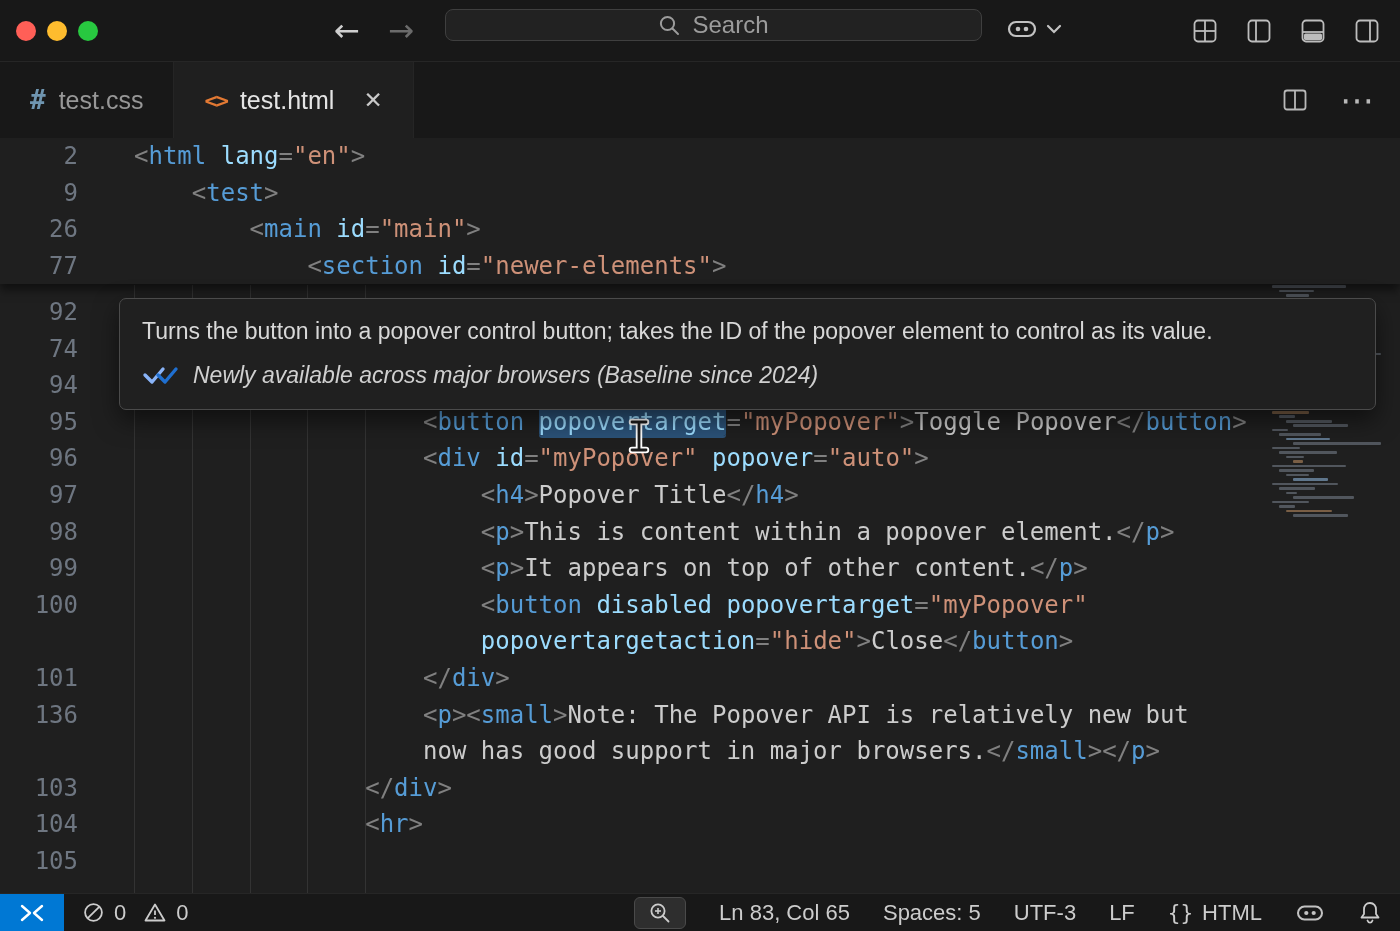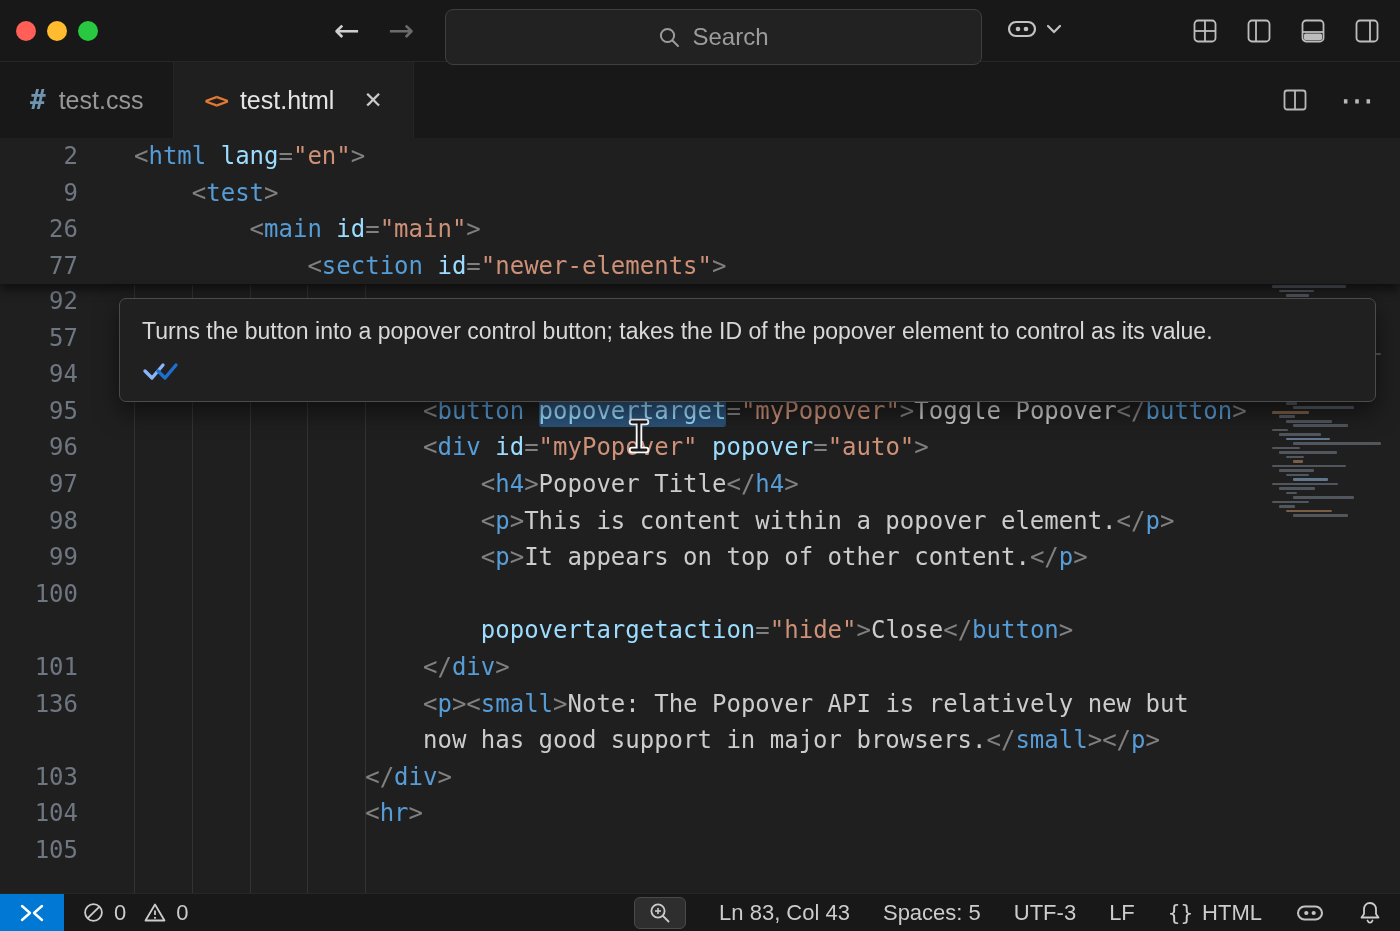--- a/index.html
+++ b/index.html
@@ -6,21 +6,21 @@
   html,body { width:1400px; height:931px; overflow:hidden; background:#1f1f1f;
     font-family:"Liberation Sans", sans-serif; color:#cccccc; }
 
   
   .titlebar { position:relative; height:62px; background:#181818; border-bottom:1px solid #262626; }
   .traffic { position:absolute; left:16px; top:21px; display:flex; gap:11px; }
   .light { width:20px; height:20px; border-radius:50%; display:inline-block; cursor:default; }
   .light.red { background:#ff5f57; } .light.yellow { background:#febc2e; } .light.green { background:#28c840; }
   .nav { position:absolute; top:0; line-height:61px; font-size:31px; font-family:"DejaVu Sans", sans-serif; }
   .nav.back { left:334px; color:#cfcfcf; } .nav.fwd { left:388px; color:#6b6b6b; }
-  .searchbox { position:absolute; left:445px; top:9px; width:537px; height:56px; background:#222222;
+  .searchbox { position:absolute; left:445px; top:9px; width:537px; height:32px; background:#222222;
     border:1px solid #3f3f3f; border-radius:8px; display:flex; align-items:center; justify-content:center;
     gap:11px; color:#9c9c9c; font-size:24px; cursor:text; }
   .copilot-menu { position:absolute; left:1006px; top:16px; display:flex; align-items:center; gap:7px; }
   .layout-icons { position:absolute; right:20px; top:18px; display:flex; gap:28px; }
   .icon-btn { display:inline-flex; align-items:center; justify-content:center; cursor:pointer; }
 
   
   .tabbar { height:76px; background:#181818; display:flex; align-items:stretch; }
   .tab { display:flex; align-items:center; gap:13px; padding:0 30px; font-size:25px; color:#979797;
     border-right:1px solid #252525; cursor:pointer; }
@@ -29,21 +29,21 @@
   .ticon.css { color:#6f95b0; font-size:26px; }
   .ticon.html { color:#e37933; font-size:22px; letter-spacing:-2px; }
   .tclose { margin-left:16px; font-size:23px; color:#c9c9c9; cursor:pointer; }
   .tab-actions { margin-left:auto; display:flex; align-items:center; gap:32px; padding-right:26px; color:#b8b8b8; }
   .ellipsis { font-size:34px; line-height:20px; cursor:pointer; }
 
   
   .editor { position:relative; height:755px; background:#1f1f1f; overflow:hidden;
     font-family:"DejaVu Sans Mono", monospace; font-size:24px; }
   .indent-guide { position:absolute; top:147px; bottom:0; width:1px; background:#333333; z-index:0; }
-  .code { position:absolute; top:145px; left:0; right:0; z-index:1; }
+  .code { position:absolute; top:156px; left:0; right:0; z-index:1; }
   .sticky { position:absolute; top:0; left:0; right:0; background:#1f1f1f; z-index:5;
     box-shadow:0 6px 9px rgba(0,0,0,0.5); }
   .crow { display:flex; height:36.6px; line-height:36.6px; white-space:pre; }
   .gutter { width:134px; padding-right:56px; text-align:right; color:#6e7681; flex:none; }
   .rtx { white-space:pre; }
   .tk-p { color:#808080; } .tk-t { color:#569cd6; } .tk-a { color:#9cdcfe; }
   .tk-v { color:#ce9178; } .tk-x { color:#cccccc; }
   .tk-ah { color:#9cdcfe; background:#2b5278; border-radius:3px; box-shadow:0 2px 0 #2b5278, 0 -2px 0 #2b5278; }
 
   .minimap { position:absolute; left:1272px; top:2px; width:104px; z-index:2; cursor:pointer; }
@@ -150,28 +150,28 @@
 
 <div class="editor">
   <div class="indent-guide" style="left:134px"></div>
   <div class="indent-guide" style="left:192px"></div>
   <div class="indent-guide" style="left:250px"></div>
   <div class="indent-guide" style="left:307px"></div>
   <div class="indent-guide" style="left:365px"></div>
 
   <div class="code">
       <div class="crow"><span class="gutter">92</span><span class="rtx"></span></div>
-      <div class="crow"><span class="gutter">57</span><span class="rtx"></span></div>
+      <div class="crow"><span class="gutter">74</span><span class="rtx"></span></div>
       <div class="crow"><span class="gutter">94</span><span class="rtx"></span></div>
       <div class="crow"><span class="gutter">95</span><span class="rtx"><span class="tk-x">                    </span><span class="tk-p">&lt;</span><span class="tk-t">button</span><span class="tk-x"> </span><span class="tk-ah">popovertarget</span><span class="tk-p">=</span><span class="tk-v">"myPopover"</span><span class="tk-p">&gt;</span><span class="tk-x">Toggle Popover</span><span class="tk-p">&lt;/</span><span class="tk-t">button</span><span class="tk-p">&gt;</span></span></div>
       <div class="crow"><span class="gutter">96</span><span class="rtx"><span class="tk-x">                    </span><span class="tk-p">&lt;</span><span class="tk-t">div</span><span class="tk-x"> </span><span class="tk-a">id</span><span class="tk-p">=</span><span class="tk-v">"myPopover"</span><span class="tk-x"> </span><span class="tk-a">popover</span><span class="tk-p">=</span><span class="tk-v">"auto"</span><span class="tk-p">&gt;</span></span></div>
       <div class="crow"><span class="gutter">97</span><span class="rtx"><span class="tk-x">                        </span><span class="tk-p">&lt;</span><span class="tk-t">h4</span><span class="tk-p">&gt;</span><span class="tk-x">Popover Title</span><span class="tk-p">&lt;/</span><span class="tk-t">h4</span><span class="tk-p">&gt;</span></span></div>
       <div class="crow"><span class="gutter">98</span><span class="rtx"><span class="tk-x">                        </span><span class="tk-p">&lt;</span><span class="tk-t">p</span><span class="tk-p">&gt;</span><span class="tk-x">This is content within a popover element.</span><span class="tk-p">&lt;/</span><span class="tk-t">p</span><span class="tk-p">&gt;</span></span></div>
       <div class="crow"><span class="gutter">99</span><span class="rtx"><span class="tk-x">                        </span><span class="tk-p">&lt;</span><span class="tk-t">p</span><span class="tk-p">&gt;</span><span class="tk-x">It appears on top of other content.</span><span class="tk-p">&lt;/</span><span class="tk-t">p</span><span class="tk-p">&gt;</span></span></div>
-      <div class="crow"><span class="gutter">100</span></div>
+      <div class="crow"><span class="gutter">100</span><span class="rtx"><span class="tk-x">                        </span><span class="tk-p">&lt;</span><span class="tk-t">button</span><span class="tk-x"> </span><span class="tk-a">disabled</span><span class="tk-x"> </span><span class="tk-a">popovertarget</span><span class="tk-p">=</span><span class="tk-v">"myPopover"</span></span></div>
       <div class="crow"><span class="gutter"></span><span class="rtx"><span class="tk-x">                        </span><span class="tk-a">popovertargetaction</span><span class="tk-p">=</span><span class="tk-v">"hide"</span><span class="tk-p">&gt;</span><span class="tk-x">Close</span><span class="tk-p">&lt;/</span><span class="tk-t">button</span><span class="tk-p">&gt;</span></span></div>
       <div class="crow"><span class="gutter">101</span><span class="rtx"><span class="tk-x">                    </span><span class="tk-p">&lt;/</span><span class="tk-t">div</span><span class="tk-p">&gt;</span></span></div>
       <div class="crow"><span class="gutter">136</span><span class="rtx"><span class="tk-x">                    </span><span class="tk-p">&lt;</span><span class="tk-t">p</span><span class="tk-p">&gt;</span><span class="tk-p">&lt;</span><span class="tk-t">small</span><span class="tk-p">&gt;</span><span class="tk-x">Note: The Popover API is relatively new but</span></span></div>
       <div class="crow"><span class="gutter"></span><span class="rtx"><span class="tk-x">                    </span><span class="tk-x">now has good support in major browsers.</span><span class="tk-p">&lt;/</span><span class="tk-t">small</span><span class="tk-p">&gt;</span><span class="tk-p">&lt;/</span><span class="tk-t">p</span><span class="tk-p">&gt;</span></span></div>
       <div class="crow"><span class="gutter">103</span><span class="rtx"><span class="tk-x">                </span><span class="tk-p">&lt;/</span><span class="tk-t">div</span><span class="tk-p">&gt;</span></span></div>
       <div class="crow"><span class="gutter">104</span><span class="rtx"><span class="tk-x">                </span><span class="tk-p">&lt;</span><span class="tk-t">hr</span><span class="tk-p">&gt;</span></span></div>
       <div class="crow"><span class="gutter">105</span><span class="rtx"></span></div>
     </div>
   <div class="sticky">
       <div class="crow"><span class="gutter">2</span><span class="rtx"><span class="tk-p">&lt;</span><span class="tk-t">html</span><span class="tk-x"> </span><span class="tk-a">lang</span><span class="tk-p">=</span><span class="tk-v">"en"</span><span class="tk-p">&gt;</span></span></div>
@@ -266,20 +266,21 @@
       <div class="mstripe" style="width: 55px; margin-left: 21px; background: rgb(90, 96, 104);"></div>
     </div>
 
   <div class="hover-widget">
     <div class="hv1">Turns the button into a popover control button; takes the ID of the popover element to control as its value.</div>
     <div class="hv2">
       <svg width="38" height="24" viewBox="0 0 38 24">
         <path d="M3 12 L10 19 L21 6" fill="none" stroke="#8ab4f8" stroke-width="3.4" stroke-linecap="round" stroke-linejoin="round"></path>
         <path d="M16 12 L23 19 L34 6" fill="none" stroke="#1f6fd0" stroke-width="3.4" stroke-linecap="round" stroke-linejoin="round"></path>
       </svg>
+      <span>Newly available across major browsers (Baseline since 2024)</span>
     </div>
   </div>
 
   <svg class="ibeam" width="26" height="36" viewBox="0 0 26 36">
     <g stroke="#ffffff" stroke-width="6.5" stroke-linecap="round" fill="none">
       <path d="M6 4 H20 M13 4 V32 M6 32 H20"></path>
     </g>
     <g stroke="#1c1c1c" stroke-width="2.8" stroke-linecap="round" fill="none">
       <path d="M6 4 H20 M13 4 V32 M6 32 H20"></path>
     </g>
@@ -308,21 +309,21 @@
   </div>
   <div class="sright">
     <span class="zoombox">
       <svg width="24" height="24" viewBox="0 0 24 24">
         <circle cx="10" cy="10" r="6.6" fill="none" stroke="#cccccc" stroke-width="1.8"></circle>
         <line x1="15" y1="15" x2="20.5" y2="20.5" stroke="#cccccc" stroke-width="1.8" stroke-linecap="round"></line>
         <line x1="7" y1="10" x2="13" y2="10" stroke="#cccccc" stroke-width="1.6"></line>
         <line x1="10" y1="7" x2="10" y2="13" stroke="#cccccc" stroke-width="1.6"></line>
       </svg>
     </span>
-    <span class="sitem">Ln 83, Col 43</span>
+    <span class="sitem">Ln 83, Col 65</span>
     <span class="sitem">Spaces: 5</span>
     <span class="sitem">UTF-3</span>
     <span class="sitem">LF</span>
     <span class="lang">
       <span class="braces">{}</span>
       <span>HTML</span>
     </span>
     <svg width="30" height="24" viewBox="0 0 32 26" style="cursor:pointer">
       <rect x="3" y="6" width="26" height="14" rx="7" fill="none" stroke="#c2c2c2" stroke-width="2.2"></rect>
       <circle cx="12" cy="13" r="2.3" fill="#c2c2c2"></circle>

